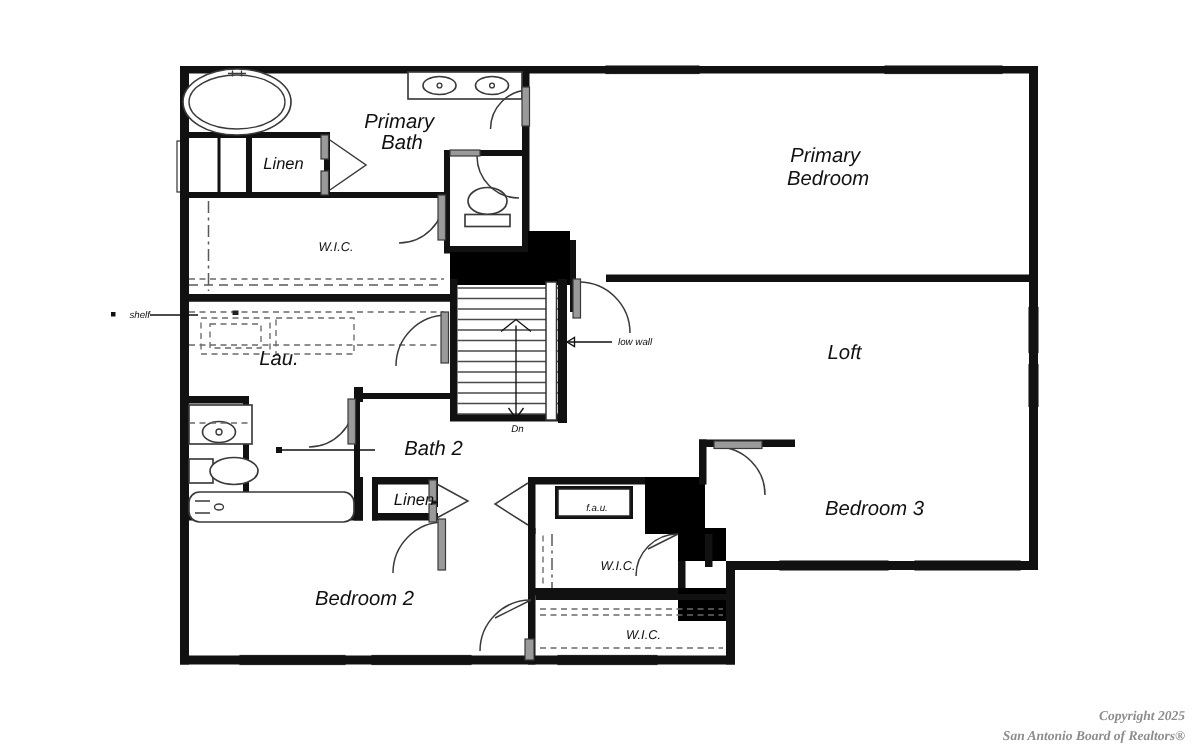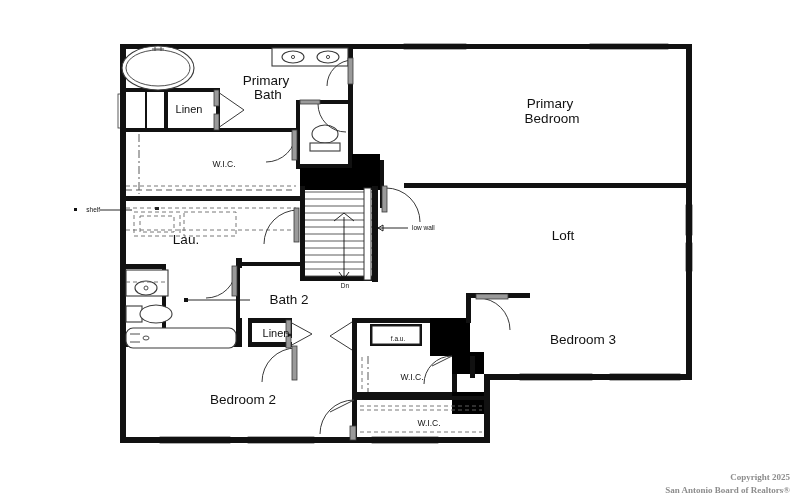--- a/index.html
+++ b/index.html
@@ -12,20 +12,21 @@
     height: 500px;
     overflow: hidden;
     font-family: "Liberation Sans", sans-serif;
     position: relative;
   }
   #plan-root {
     position: absolute;
     left: 0; top: 0;
     width: 800px;
     height: 500px;
+    font-style: italic;
   }
   svg.floorplan {
     display: block;
     width: 800px;
     height: 500px;
     background: #ffffff;
   }
   
   .wall-ext {
     fill: #111111;

